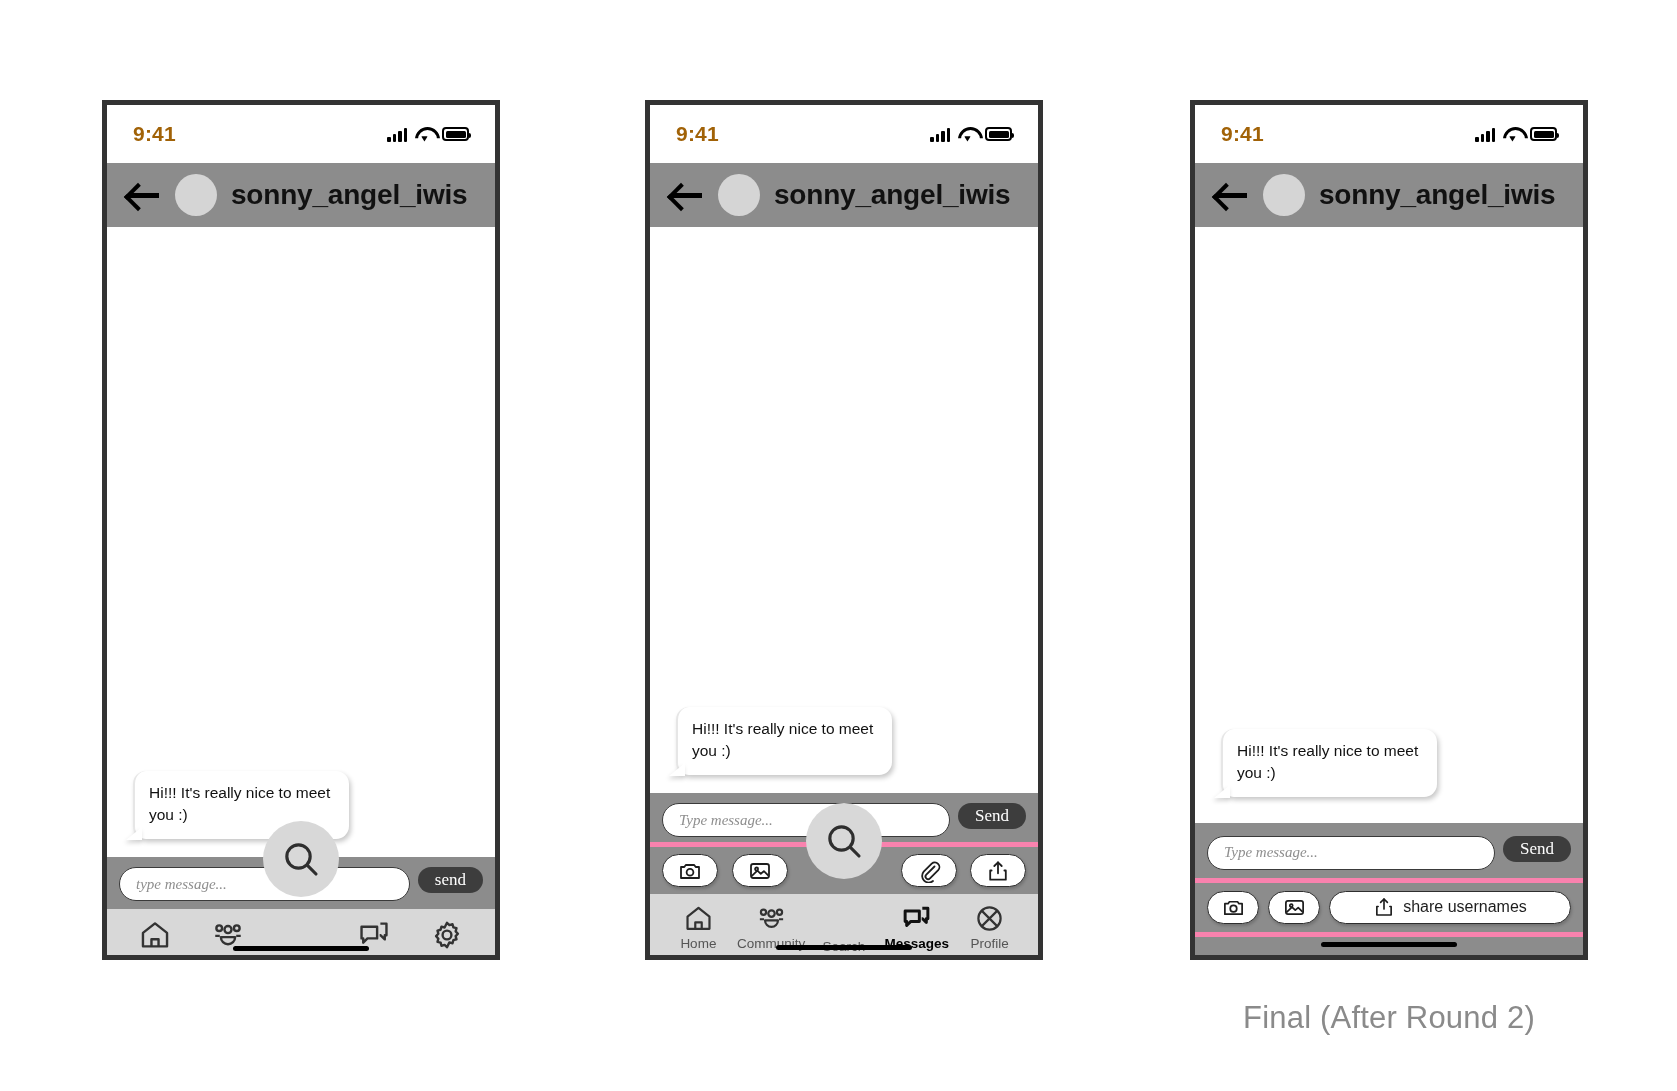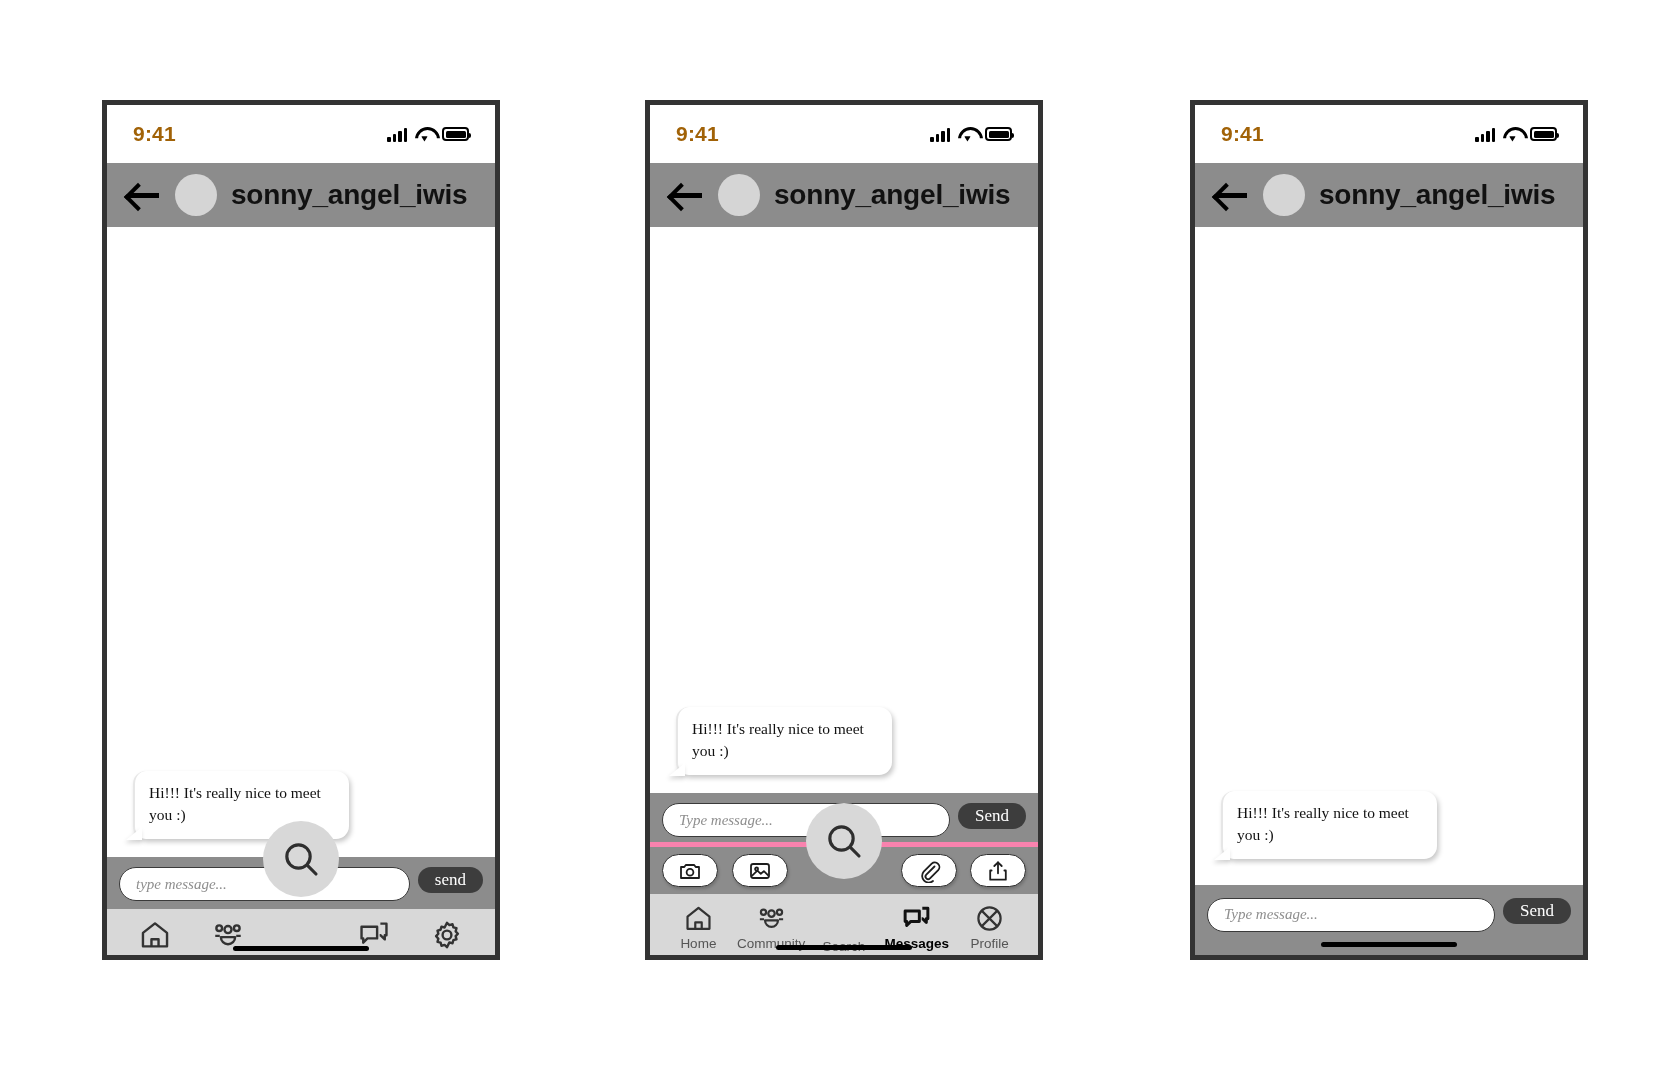--- a/index.html
+++ b/index.html
@@ -77,21 +77,20 @@
   .chat-body { flex: 1 1 auto; background: #ffffff; position: relative; display: flex;
                flex-direction: column; justify-content: flex-end; padding: 0 0 10px 0; }
   .bubble-wrap { padding-left: 26px; padding-bottom: 8px; }
   .bubble {
     position: relative; display: inline-block; max-width: 216px;
     background: #ffffff; border-radius: 13px;
     padding: 11px 14px 13px 14px;
     font-size: 15.5px; line-height: 1.42; color: #111;
     box-shadow: 2px 3px 5px rgba(0,0,0,.22);
     border-left: 2px solid #e6e6e6;
-    font-family: Liberation Serif, serif;
   }
   .bubble:after {
     content:""; position:absolute; left:-9px; bottom:-1px;
     width:0; height:0;
     border-right: 16px solid #ffffff;
     border-top: 13px solid transparent;
     filter: drop-shadow(-1px 3px 2px rgba(0,0,0,.16));
   }
 
   
@@ -383,18 +382,42 @@
       <div class="bubble-wrap">
         <div class="bubble">Hi!!! It's really nice to meet you :)</div>
       </div>
     </div>
 
     <div class="composer" style="padding:13px 12px 0 12px;">
       <div class="composer-row">
         <div class="msg-input">Type message...</div>
         <div class="send-btn">Send</div>
       </div>
+      <div class="action-row hl-band" style="margin:13px -12px 0 -12px;padding:8px 12px;">
+        <div class="chip icon-only" style="width:52px;">
+          <svg width="23" height="23" viewBox="0 0 24 24" fill="none" stroke="#1d1d1d" stroke-width="1.8" stroke-linejoin="round">
+            <path d="M3 8h3.3l1.5-2h8.4l1.5 2H21v11H3z"></path>
+              <circle cx="12" cy="13.2" r="3.4"></circle>
+          </svg>
+        </div>
+        <div class="chip icon-only" style="width:52px;">
+          <svg width="23" height="23" viewBox="0 0 24 24" fill="none" stroke="#1d1d1d" stroke-width="1.8" stroke-linejoin="round">
+            <rect x="3" y="5" width="18" height="14" rx="2.2"></rect>
+              <circle cx="8.6" cy="10" r="1.5"></circle>
+            <path d="M3.6 17.2 9.4 11.6l3.4 3.2 3.1-2.6 4.5 4.4"></path>
+          </svg>
+        </div>
+        <div class="chip" style="flex:1 1 auto;">
+          <svg width="22" height="22" viewBox="0 0 24 24" fill="none" stroke="#1d1d1d" stroke-width="1.8" stroke-linejoin="round" stroke-linecap="round">
+            <path d="M12 3.3v11"></path>
+              <path d="M8.3 7 12 3.3 15.7 7"></path>
+            <path d="M5.6 11.5H4.2v9.2h15.6v-9.2h-1.4"></path>
+          </svg>
+          <span>share usernames</span>
+        </div>
+      </div>
       <div class="home-indicator" style="margin:10px auto 8px auto;"></div>
     </div>
   </div>
 
+  <div class="caption" id="cap-3">Final (After Round 2)</div>
 
 </div>
 
 </body></html>

